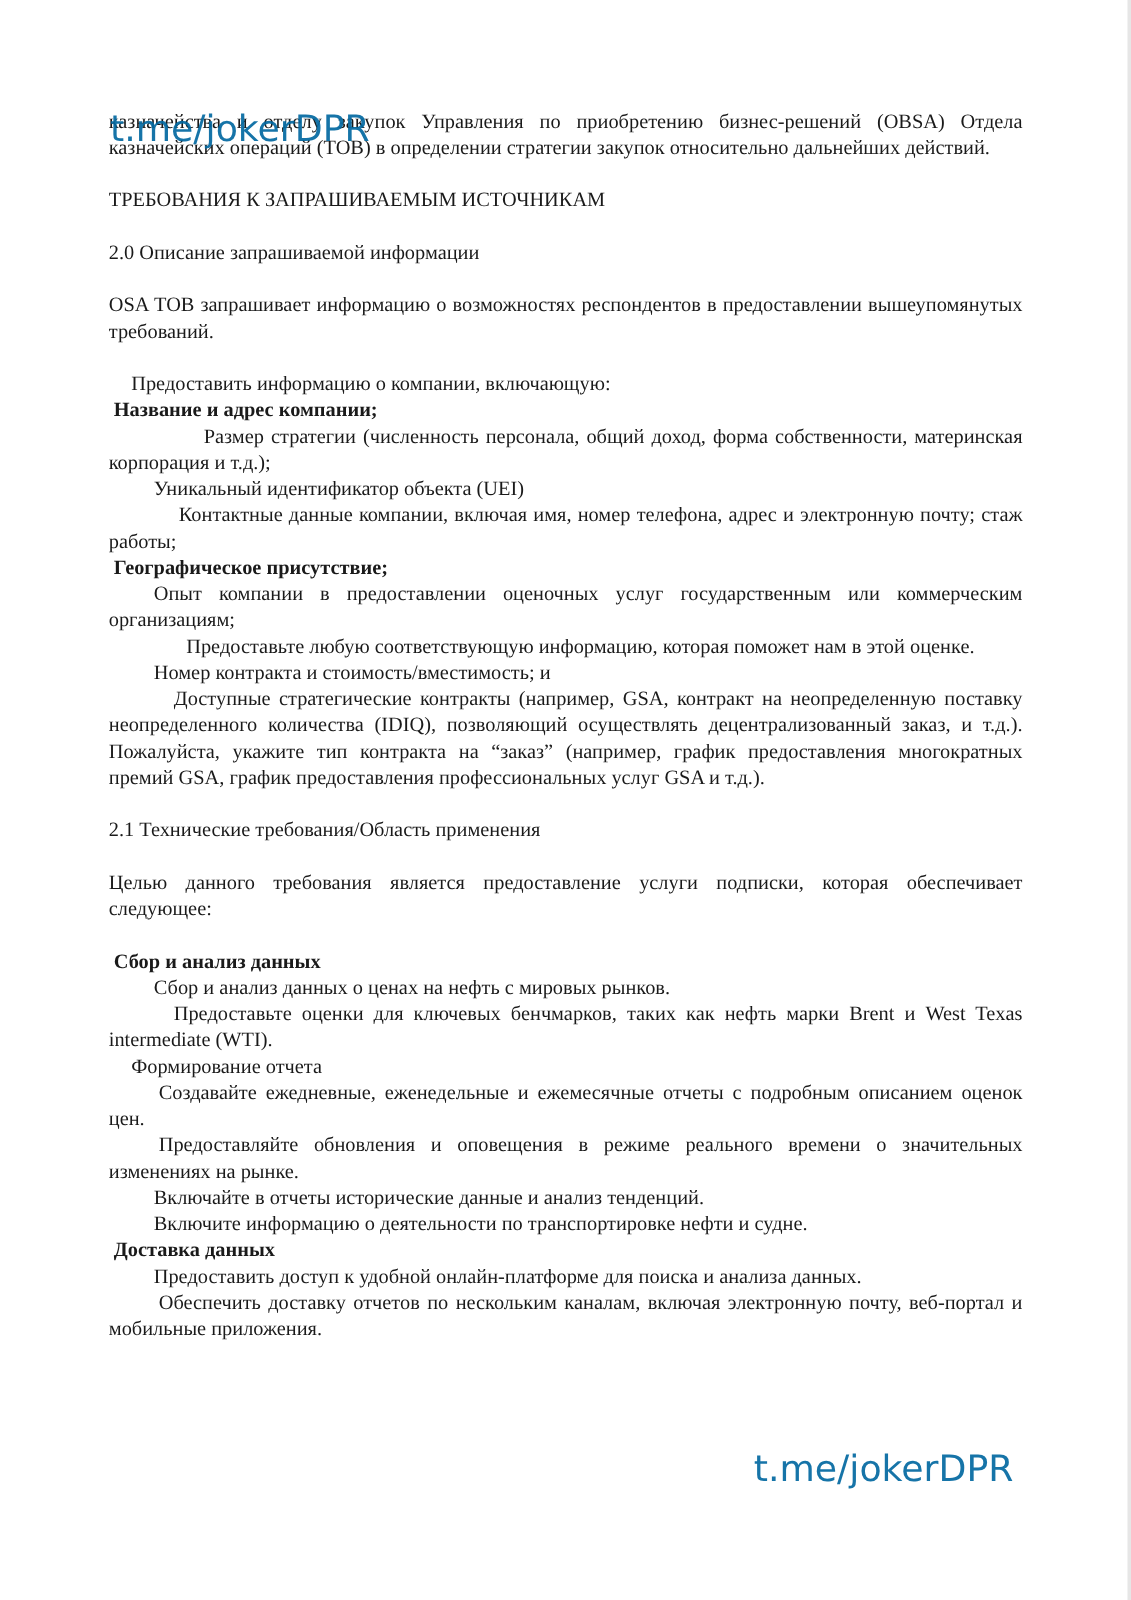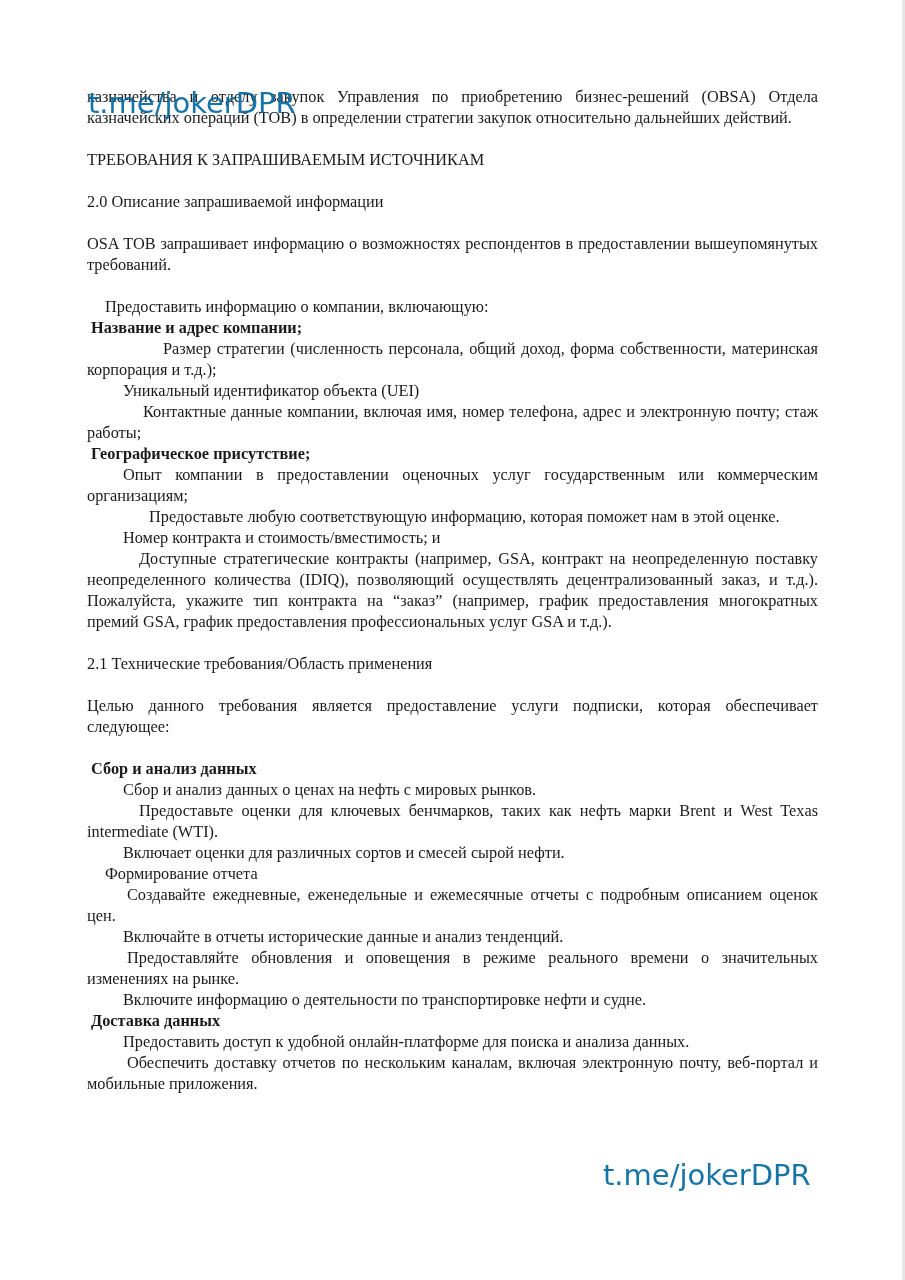--- a/index.html
+++ b/index.html
@@ -51,25 +51,24 @@
   <p class="p ind-3">Номер контракта и стоимость/вместимость; и</p>
   <p class="p ind-5">Доступные стратегические контракты (например, GSA, контракт на неопределенную поставку неопределенного количества (IDIQ), позволяющий осуществлять децентрализованный заказ, и т.д.). Пожалуйста, укажите тип контракта на “заказ” (например, график предоставления многократных премий GSA, график предоставления профессиональных услуг GSA и т.д.).</p>
   <div class="gap"></div>
   <p class="p">2.1 Технические требования/Область применения</p>
   <div class="gap"></div>
   <p class="p">Целью данного требования является предоставление услуги подписки, которая обеспечивает следующее:</p>
   <div class="gap"></div>
   <p class="p ind-1">Сбор и анализ данных</p>
   <p class="p ind-3">Сбор и анализ данных о ценах на нефть с мировых рынков.</p>
   <p class="p ind-5">Предоставьте оценки для ключевых бенчмарков, таких как нефть марки Brent и West Texas intermediate (WTI).</p>
-  <p class="p ind-3">Включает оценки для различных сортов и смесей сырой нефти.</p>
   <p class="p ind-2">Формирование отчета</p>
   <p class="p ind-4">Создавайте ежедневные, еженедельные и ежемесячные отчеты с подробным описанием оценок цен.</p>
+  <p class="p ind-4">Предоставляйте обновления и оповещения в режиме реального времени о значительных изменениях на рынке.</p>
   <p class="p ind-3">Включайте в отчеты исторические данные и анализ тенденций.</p>
-  <p class="p ind-4">Предоставляйте обновления и оповещения в режиме реального времени о значительных изменениях на рынке.</p>
   <p class="p ind-3">Включите информацию о деятельности по транспортировке нефти и судне.</p>
   <p class="p ind-1">Доставка данных</p>
   <p class="p ind-3">Предоставить доступ к удобной онлайн-платформе для поиска и анализа данных.</p>
   <p class="p ind-4">Обеспечить доставку отчетов по нескольким каналам, включая электронную почту, веб-портал и мобильные приложения.</p>
 </div>
 
 <div class="wm wm-top">t.me/jokerDPR</div>
 <div class="wm wm-bottom">t.me/jokerDPR</div>
 
 </body></html>

